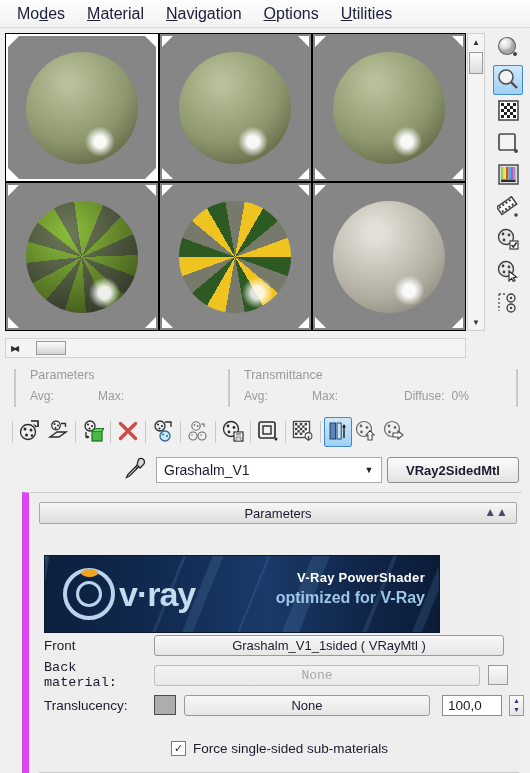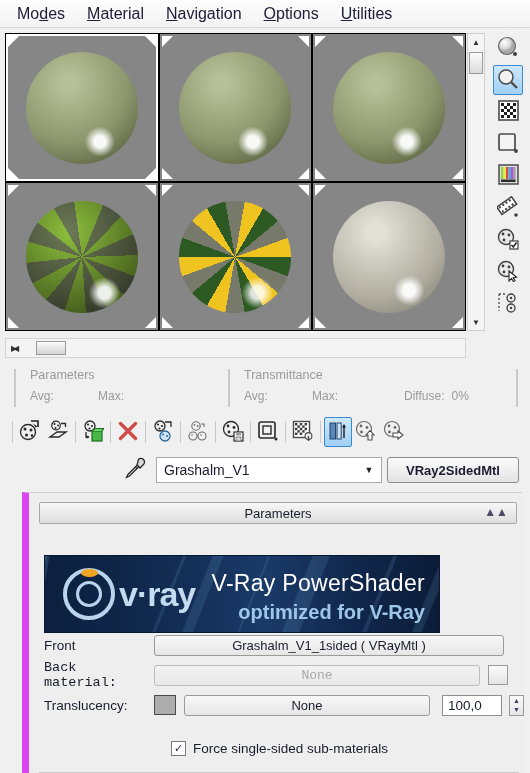--- a/index.html
+++ b/index.html
@@ -247,24 +247,24 @@
     background:#f0a422;border-radius:50%;
   }
   .vtext{
     margin-left:4px;font-size:34px;font-weight:bold;color:#c5dbef;
     letter-spacing:-1px;line-height:1;
   }
   #vraytitle{
     position:absolute;right:14px;top:14px;text-align:right;
   }
   #vraytitle .t1{
-    font-size:23px;font-weight:normal;color:#ffffff;letter-spacing:.3px;
+    font-size:13px;font-weight:bold;color:#ffffff;letter-spacing:.3px;
   }
   #vraytitle .t2{
-    font-size:20px;font-weight:bold;color:#9ec6e8;margin-top:4px;
+    font-size:16px;font-weight:bold;color:#9ec6e8;margin-top:4px;
   }
 
   
   .prow{
     position:absolute;left:15px;height:24px;display:flex;align-items:center;
   }
   .plabel{font-size:13.5px;color:#1b1b2e;}
   .mbtn{
     height:21px;
     background:linear-gradient(#f8f8f8,#e6e6e6);

